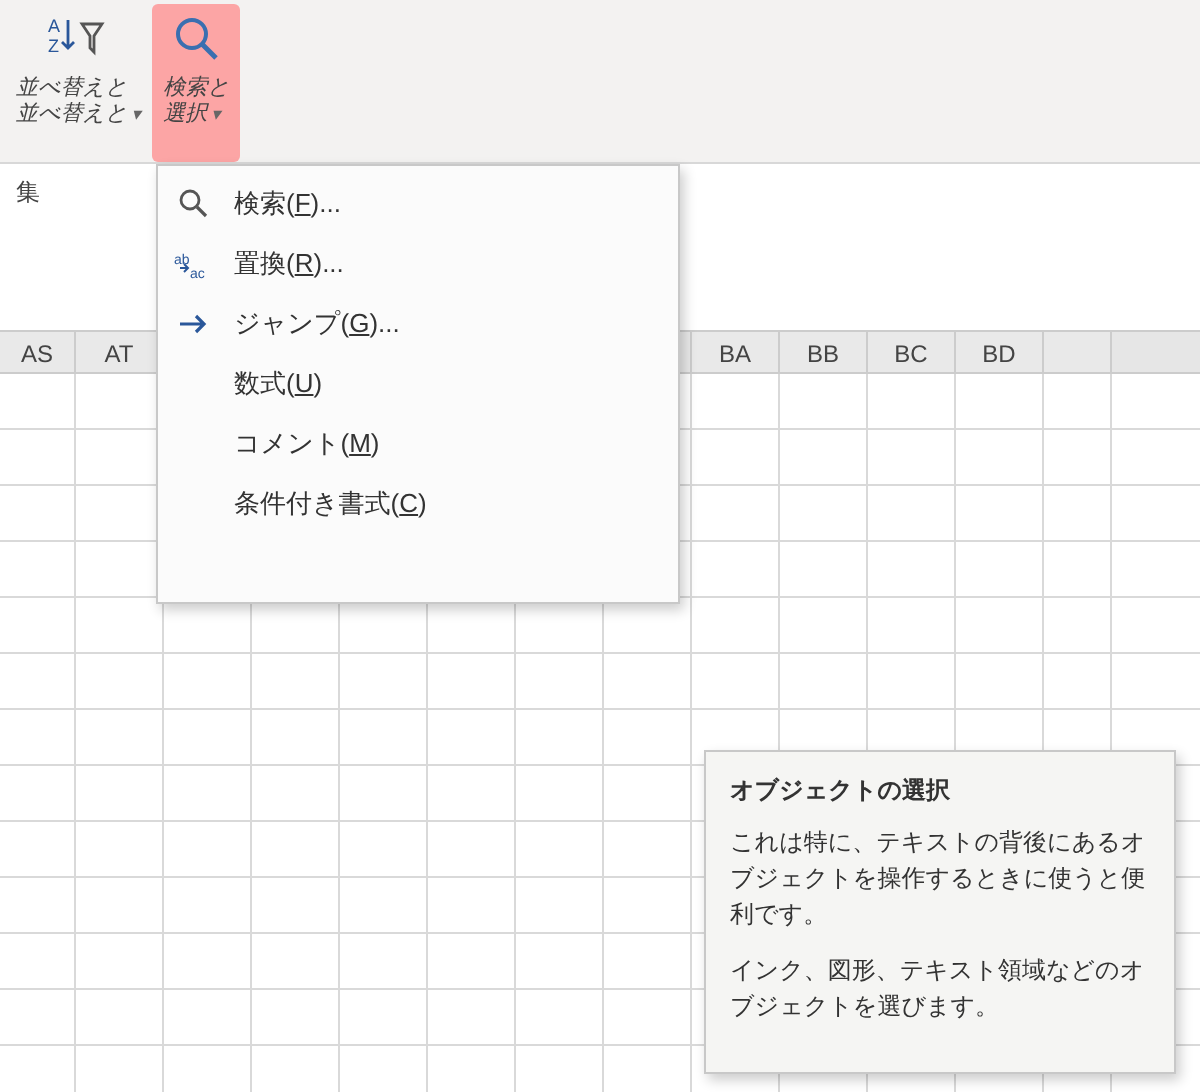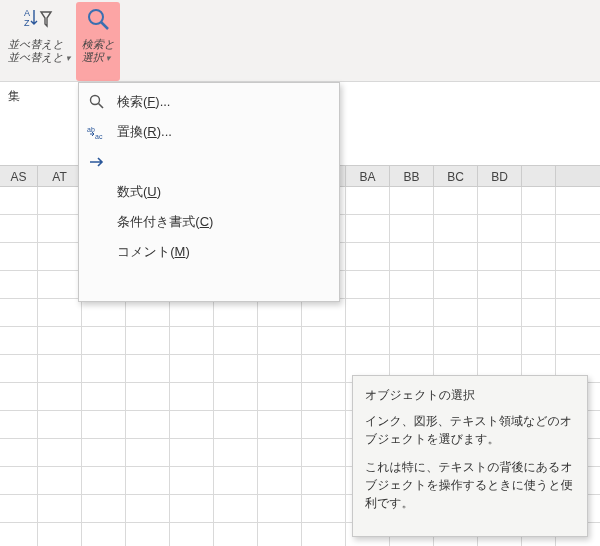--- a/index.html
+++ b/index.html
@@ -128,21 +128,21 @@
     background: #f5f5f3;
     border: 1px solid #c8c8c8;
     box-shadow: 2px 3px 6px rgba(0,0,0,0.2);
     padding: 10px 12px 14px 12px;
     z-index: 9;
     font-size: 12px;
     color: #333;
     line-height: 1.5;
   }
   .screentip-title {
-    font-weight: normal;
+    font-weight: bold;
     margin-bottom: 8px;
   }
   .screentip-p { margin-bottom: 10px; }
 </style>
 </head>
 <body>
 
 <div class="ribbon">
   <div class="ribbon-group">
     <div class="ribbon-icon-lg">
@@ -406,35 +406,36 @@
         </svg>
       </span>
       <span>置換(<span class="accel">R</span>)...</span>
     </div>
     <div class="menu-item">
       <span class="menu-icon">
         <svg width="18" height="14" viewBox="0 0 18 14">
           <path d="M2 7 h12 m-4 -4 l4 4 l-4 4" stroke="#2a579a" stroke-width="1.6" fill="none"></path>
         </svg>
       </span>
+      <span>ジャンプ(<span class="accel">G</span>)...</span>
     </div>
     <div class="menu-item">
       <span class="menu-icon"></span>
       <span>数式(<span class="accel">U</span>)</span>
     </div>
     <div class="menu-item">
       <span class="menu-icon"></span>
+      <span>コメント(<span class="accel">M</span>)</span>
+    </div>
+    <div class="menu-item">
+      <span class="menu-icon"></span>
       <span>条件付き書式(<span class="accel">C</span>)</span>
-    </div>
-    <div class="menu-item">
-      <span class="menu-icon"></span>
-      <span>コメント(<span class="accel">M</span>)</span>
     </div>
     <div class="menu-item">
       <span class="menu-icon"></span>
     </div>
   </div>
 
 <div class="screentip">
   <div class="screentip-title">オブジェクトの選択</div>
+  <div class="screentip-p">これは特に、テキストの背後にあるオブジェクトを操作するときに使うと便利です。</div>
   <div class="screentip-p">インク、図形、テキスト領域などのオブジェクトを選びます。</div>
-  <div class="screentip-p">これは特に、テキストの背後にあるオブジェクトを操作するときに使うと便利です。</div>
 </div>
 
 </body></html>

